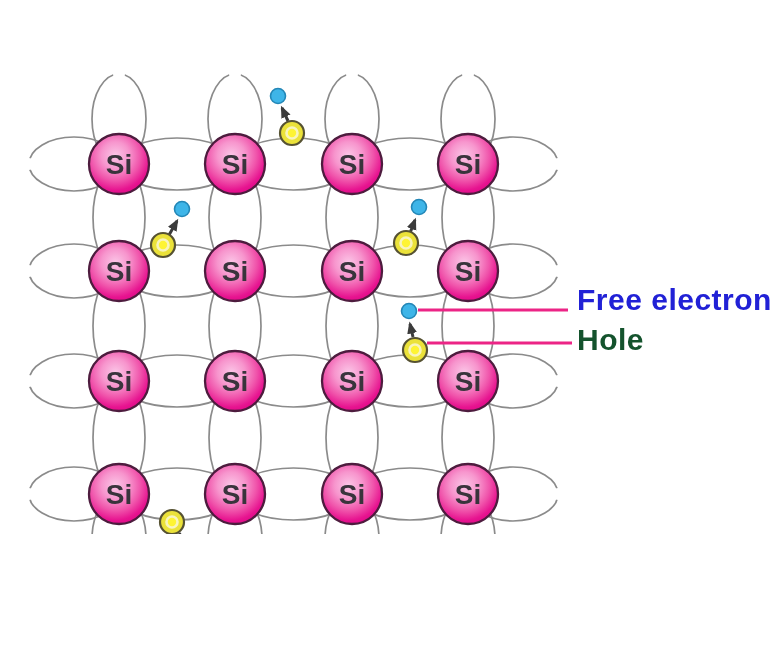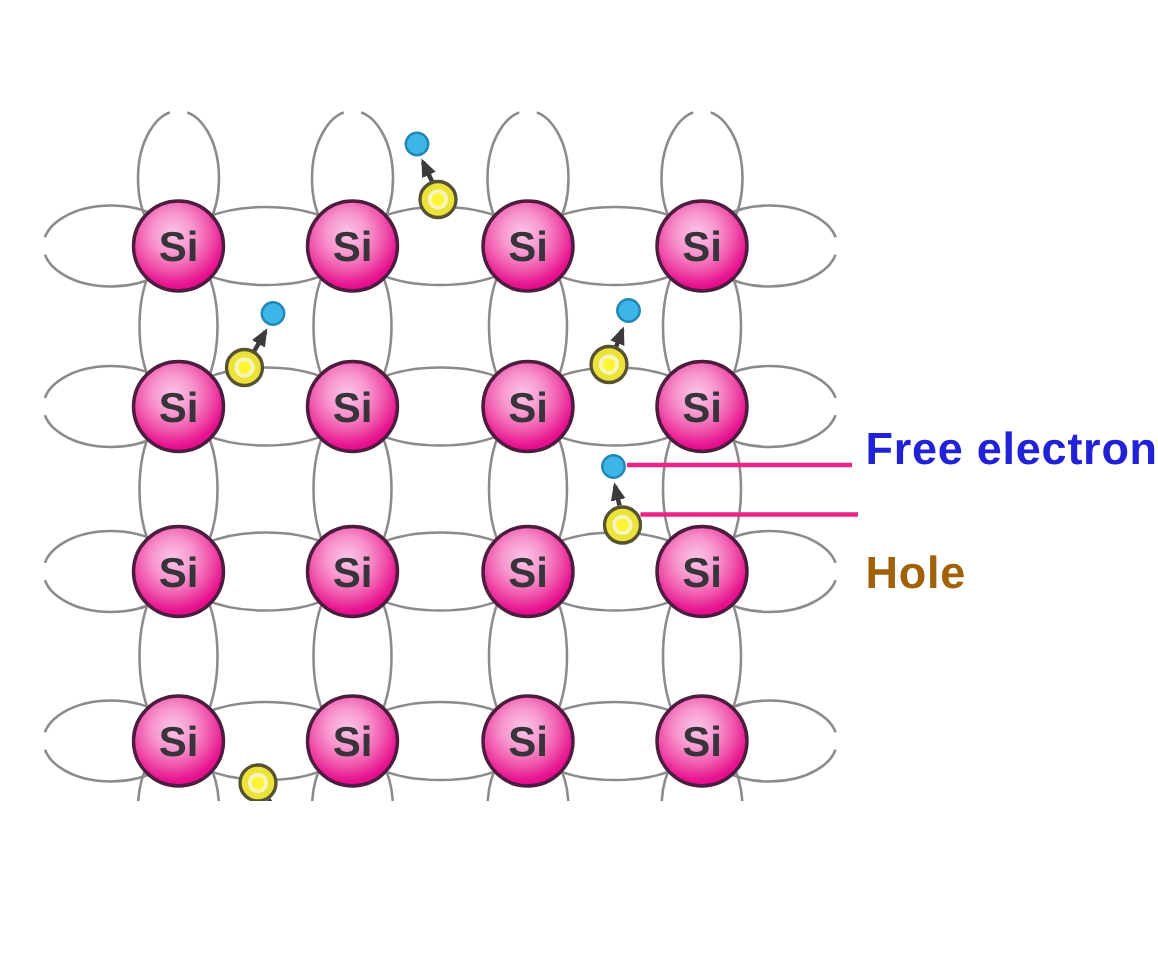--- a/index.html
+++ b/index.html
@@ -155,14 +155,14 @@
       <circle cx="415" cy="350" r="5.5" fill="#fef434" stroke="#f8f4bc" stroke-width="2.6"></circle>
       <circle cx="409" cy="311" r="7.5" fill="#3eb5e8" stroke="#2387b7" stroke-width="1.6"></circle>
       <line x1="179" y1="533" x2="187" y2="545" stroke="#3b3b3b" stroke-width="3" marker-end="url(#ah)"></line>
       <circle cx="172" cy="522" r="12" fill="#ebe23a" stroke="#565232" stroke-width="2.2"></circle>
       <circle cx="172" cy="522" r="5.5" fill="#fef434" stroke="#f8f4bc" stroke-width="2.6"></circle>
       <circle cx="193" cy="556" r="7.5" fill="#3eb5e8" stroke="#2387b7" stroke-width="1.6"></circle>
     </svg>
 
   <div class="dlabel" style="left: 577px; top: 284px; color: rgb(33, 33, 214);">Free electron</div>
 
-  <div class="dlabel" style="left: 577px; top: 324px; color: #a16207; margin-top: 43px;">Hole</div>
+  <div class="dlabel" style="left: 577px; top: 324px; color: #14532d;">Hole</div>
 </div>
 
 </body></html>

